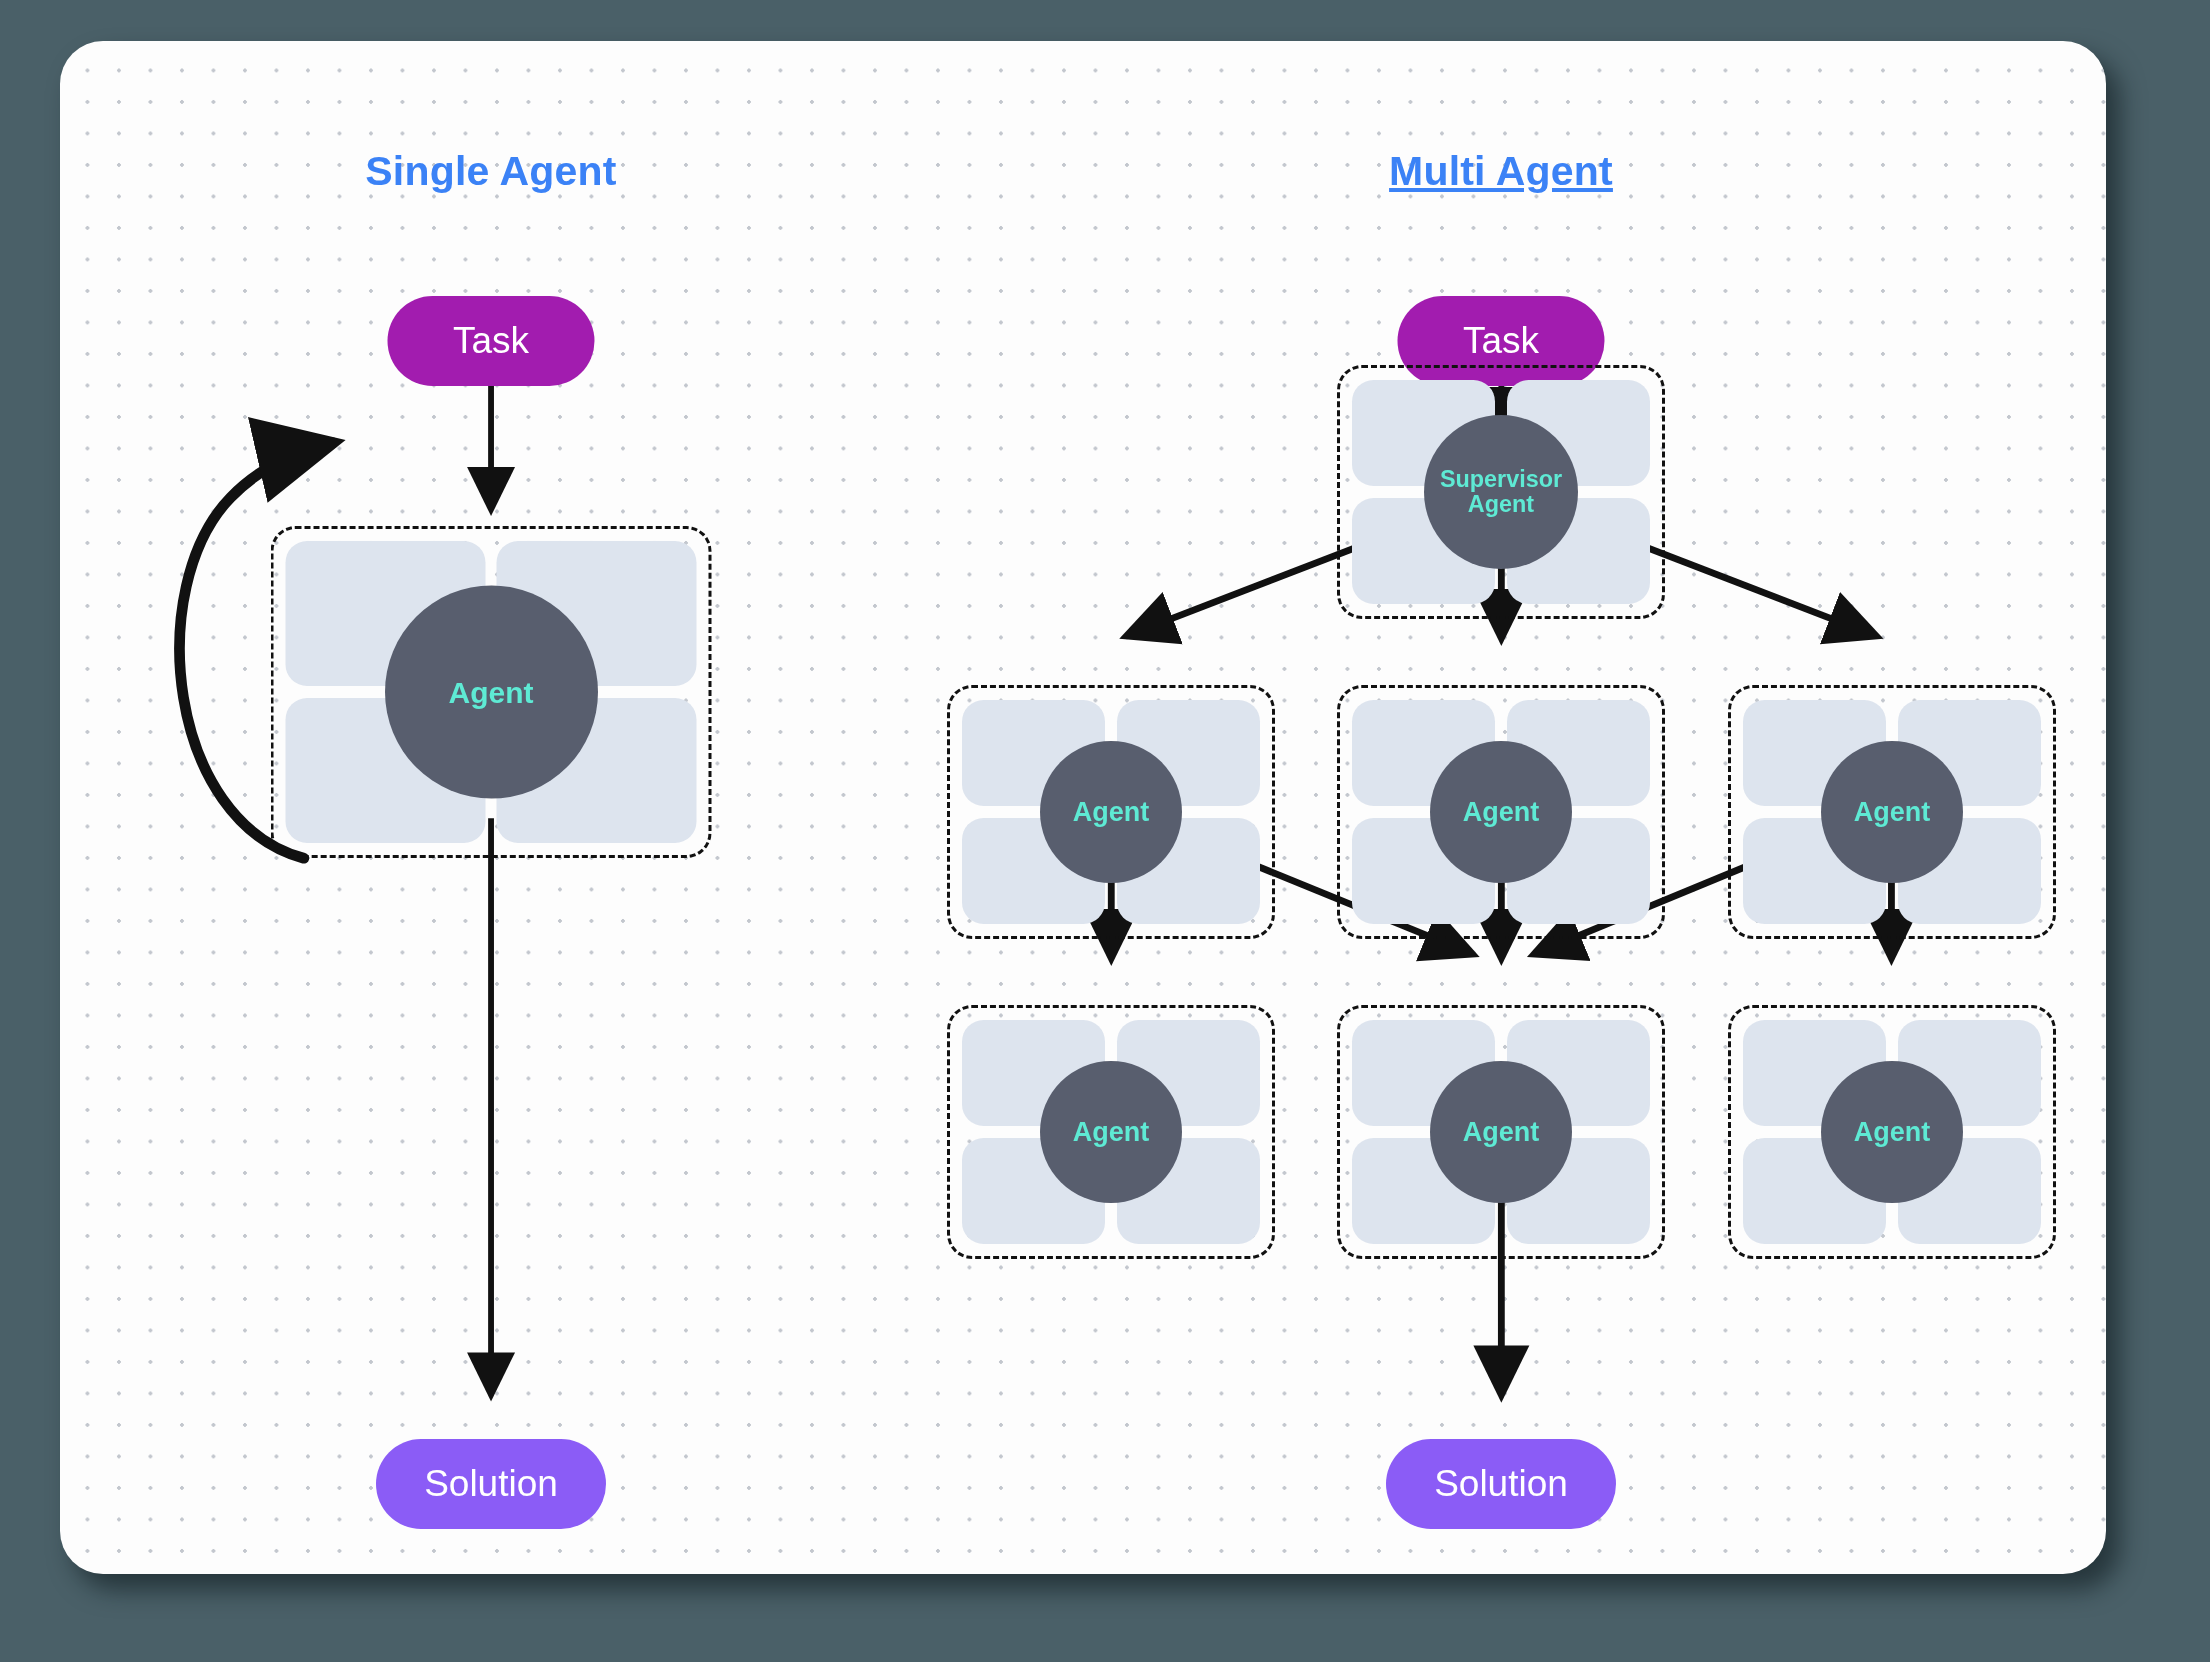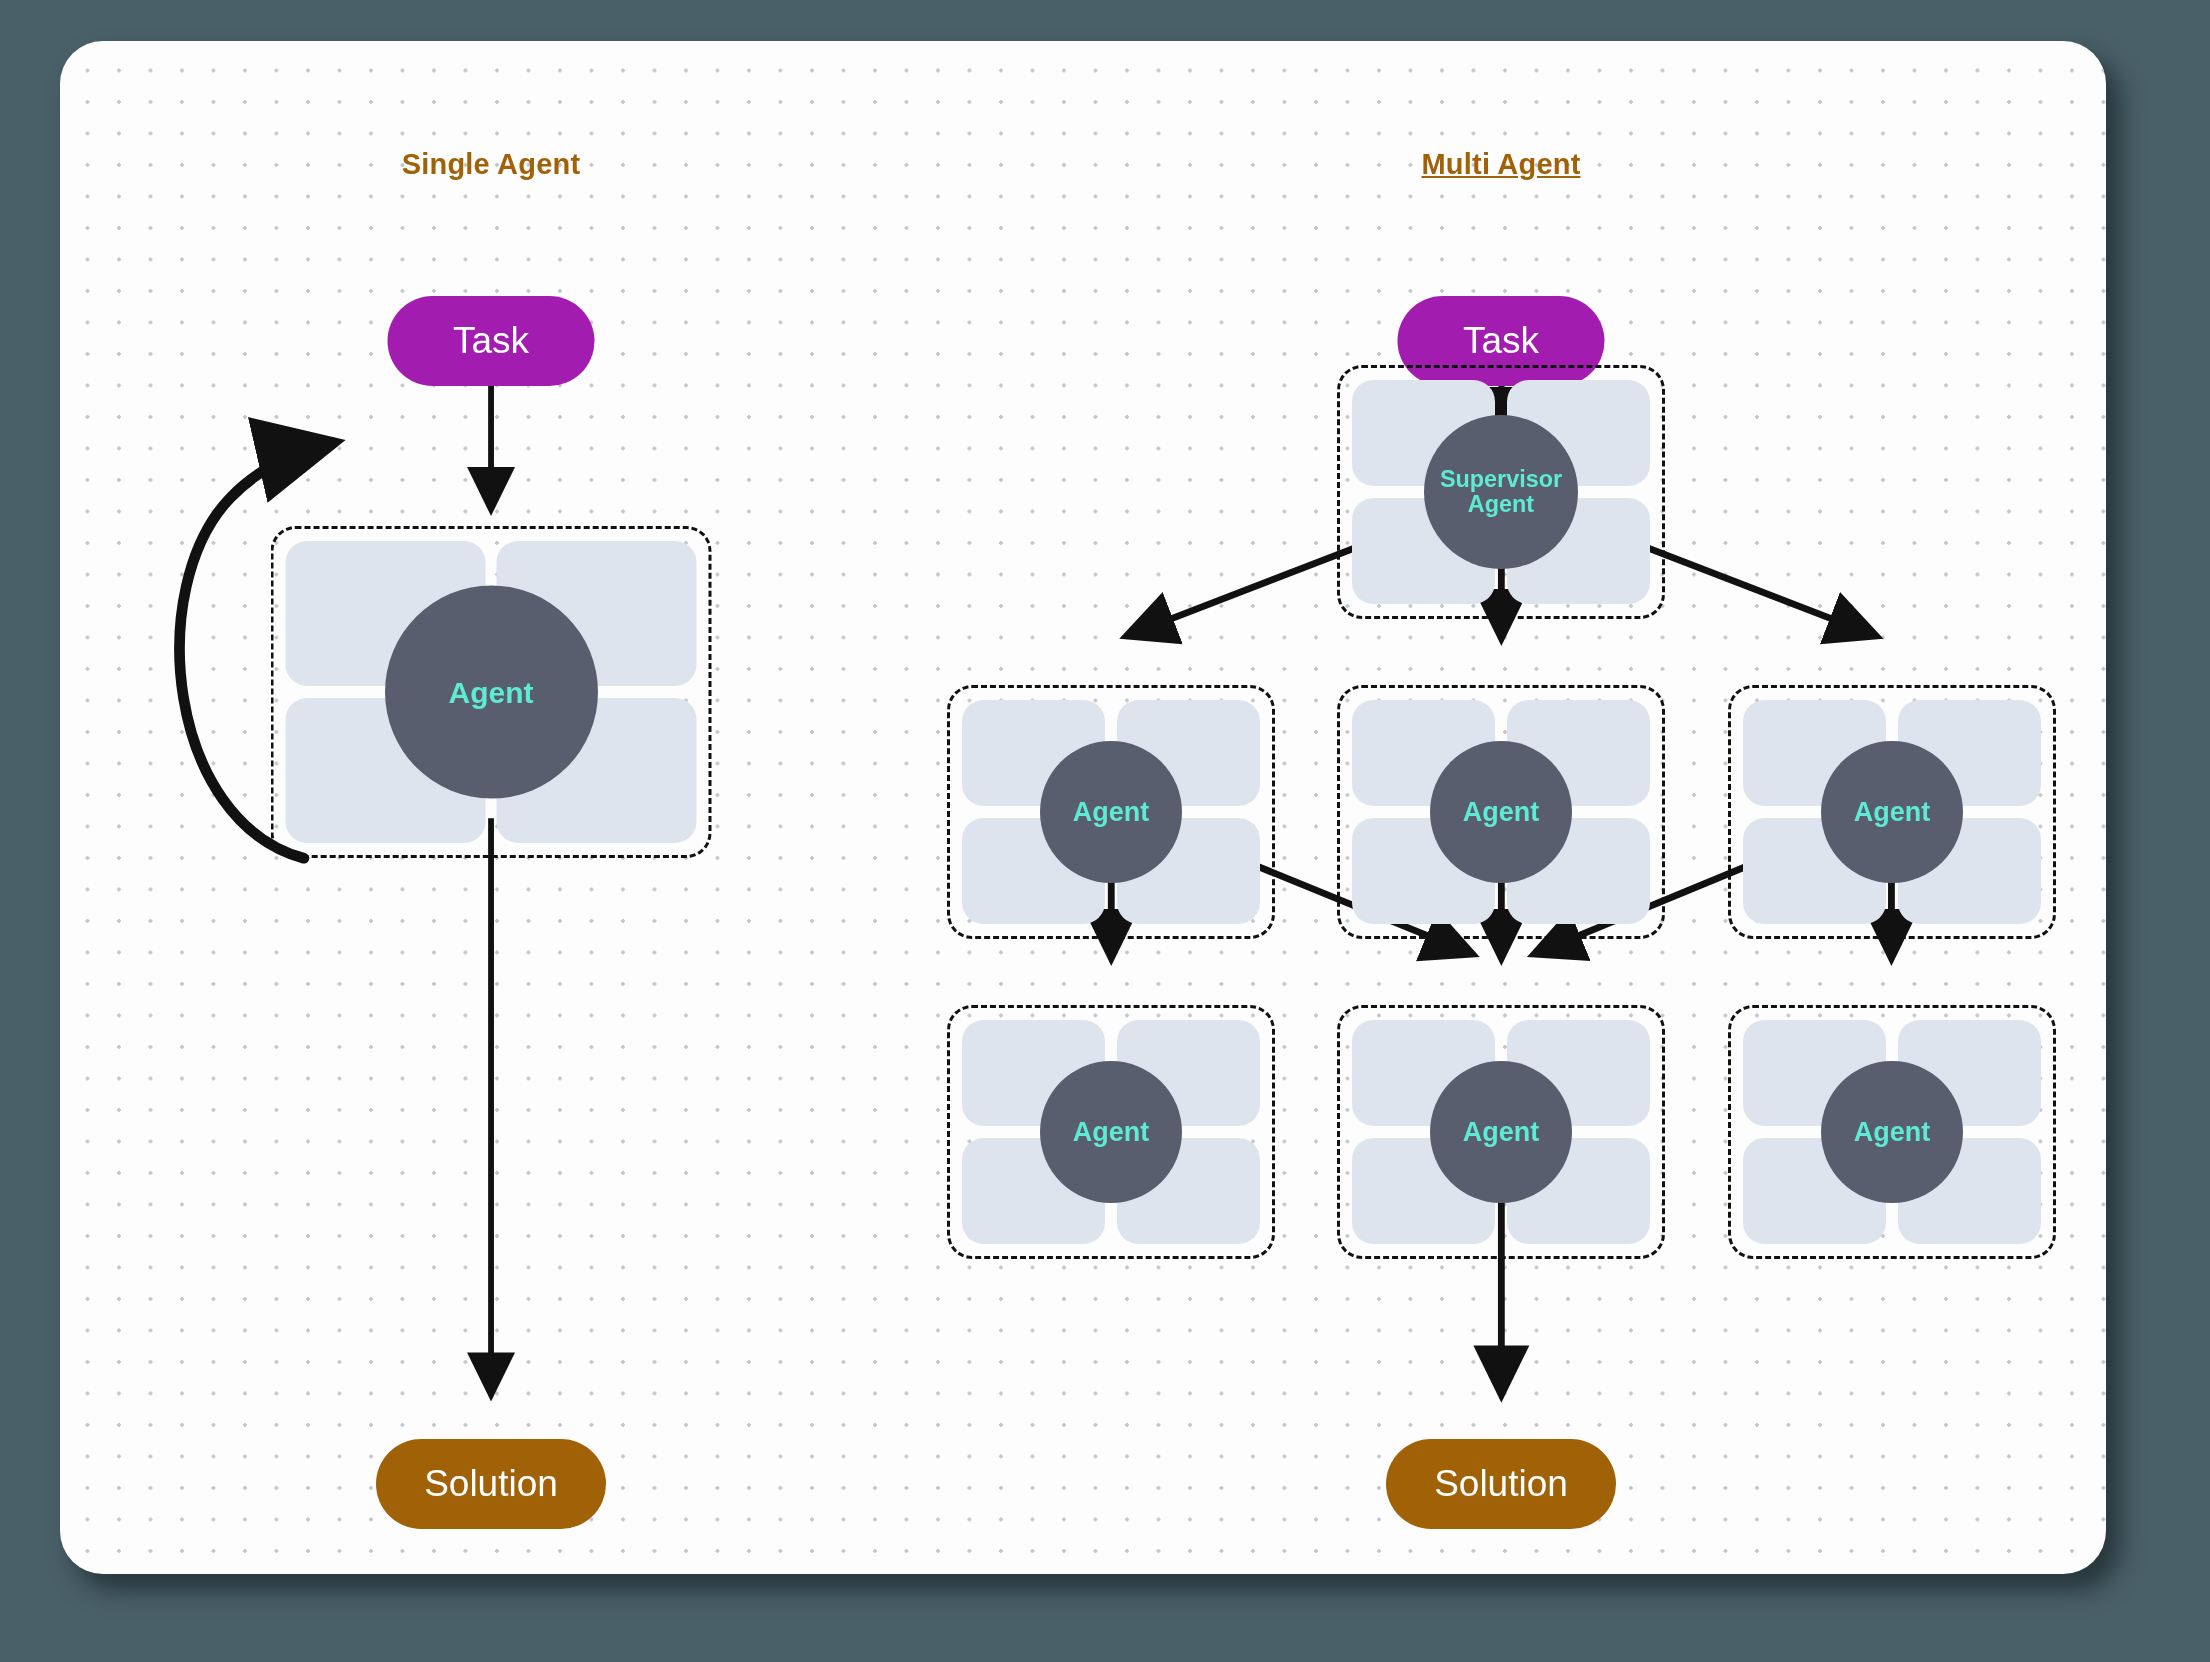--- a/index.html
+++ b/index.html
@@ -31,42 +31,42 @@
     position: absolute;
     inset: 0;
     background-image: radial-gradient(#b9bec6 1.6px, transparent 1.7px);
     background-size: 31.5px 31.5px;
     background-position: 11.7px 13.7px;
     opacity: .85;
   }
   
   .panel-title {
     position: absolute;
-    font-size: 29px;
+    font-size: 41px;
     font-weight: bold;
-    color: #a16207;
+    color: #3b82f6;
     letter-spacing: 0.2px;
     white-space: nowrap;
     transform: translateX(-50%);
   }
   
   .pill {
     position: absolute;
     display: flex;
     align-items: center;
     justify-content: center;
     border-radius: 974px;
     color: #ffffff;
     font-size: 37px;
     font-weight: 400;
     white-space: nowrap;
     transform: translateX(-50%);
   }
   .pill.task { background: #a21caf; }
-  .pill.solution { background: #a16207; }
+  .pill.solution { background: #8b5cf6; }
 
   
   .agent-group {
     position: absolute;
     border: 3.9px dashed #111111;
     border-radius: 25px;
     transform: translateX(-50%);
   }
   .agent-tiles {
     position: absolute;

